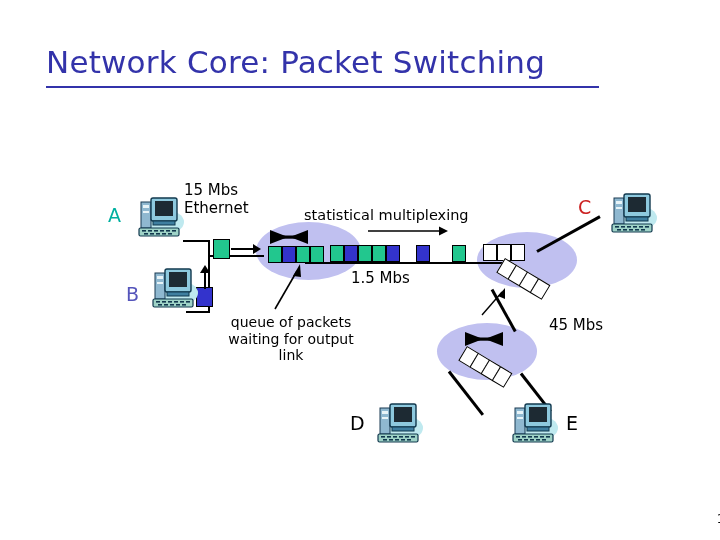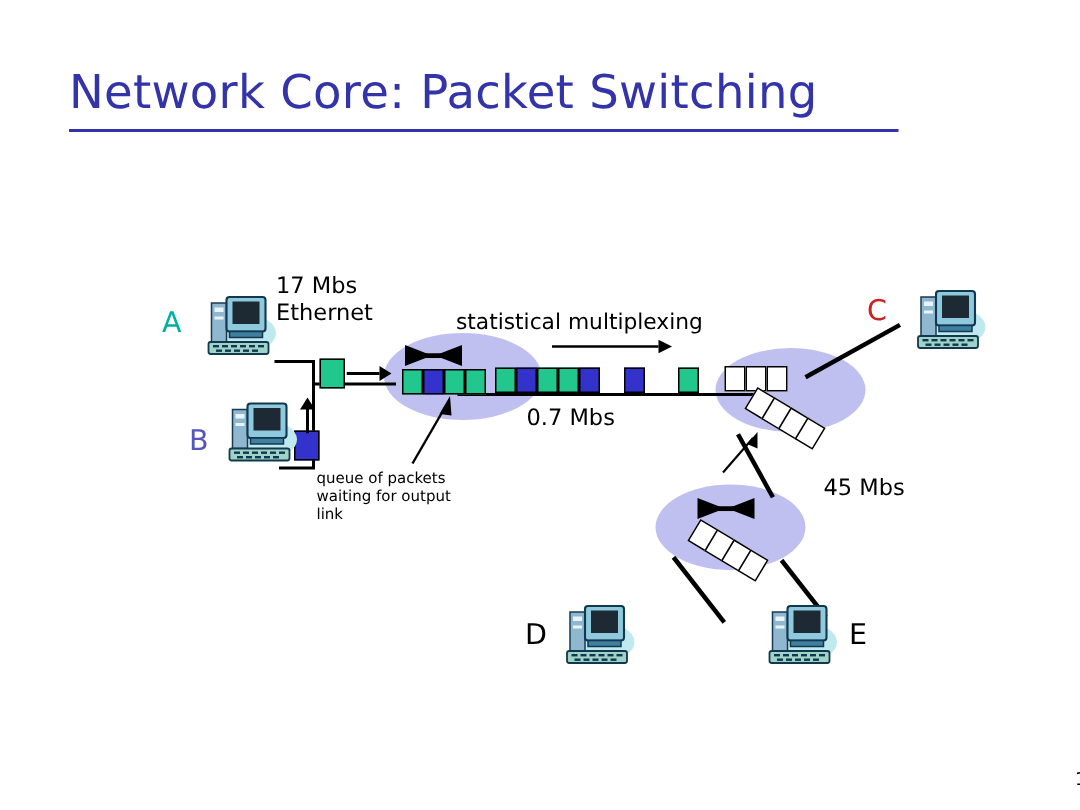--- a/index.html
+++ b/index.html
@@ -293,35 +293,35 @@
       <rect x="37" y="41" width="4" height="1.6"></rect>
     </g>
   </svg>
 
   <div class="node-letter" style="left:108px; top:204px; color:#00b0a0;">A</div>
   <div class="node-letter" style="left:126px; top:283px; color:#5555bb;">B</div>
   <div class="node-letter" style="left:578px; top:196px; color:#cc2222;">C</div>
   <div class="node-letter" style="left:350px; top:412px; color:#000000;">D</div>
   <div class="node-letter" style="left:566px; top:412px; color:#000000;">E</div>
 
-  <div class="lbl" style="left:184px; top:182px; font-size:15px;">17 Mbs
+  <div class="lbl" style="left:184px; top:182px; font-size:15px;">15 Mbs
 Ethernet</div>
 
   <div class="lbl" style="left:304px; top:207px; font-size:14.5px;">statistical multiplexing</div>
 
   <svg style="position:absolute; left:368px; top:225px;" width="80" height="12" viewBox="0 0 80 12">
     <line x1="0" y1="6" x2="71" y2="6" stroke="#000" stroke-width="1.6"></line>
     <path d="M71,1.5 L80,6 L71,10.5 Z" fill="#000"></path>
   </svg>
 
-  <div class="lbl" style="left:351px; top:270px; font-size:15px;">0.7 Mbs</div>
+  <div class="lbl" style="left:351px; top:270px; font-size:15px;">1.5 Mbs</div>
 
   <div class="lbl" style="left:537px; top:317px; font-size:15px;margin-left:12px;">45 Mbs</div>
 
-  <div class="lbl" style="left:211px; top:314px; font-size:10px; text-align:left; width:160px;">queue of packets
+  <div class="lbl" style="left:211px; top:314px; font-size:14px; text-align:center; width:160px;">queue of packets
 waiting for output
 link</div>
 
   <svg style="position:absolute; left:271px; top:262px;" width="34" height="48" viewBox="0 0 34 48">
     <line x1="4" y1="47" x2="26" y2="9" stroke="#000" stroke-width="1.6"></line>
     <path d="M22,14 L29,2 L30,15 Z" fill="#000"></path>
   </svg>
 
   <svg style="position:absolute; left:480px; top:288px;" width="30" height="28" viewBox="0 0 30 28">
     <line x1="2" y1="27" x2="22" y2="4" stroke="#000" stroke-width="1.4"></line>

